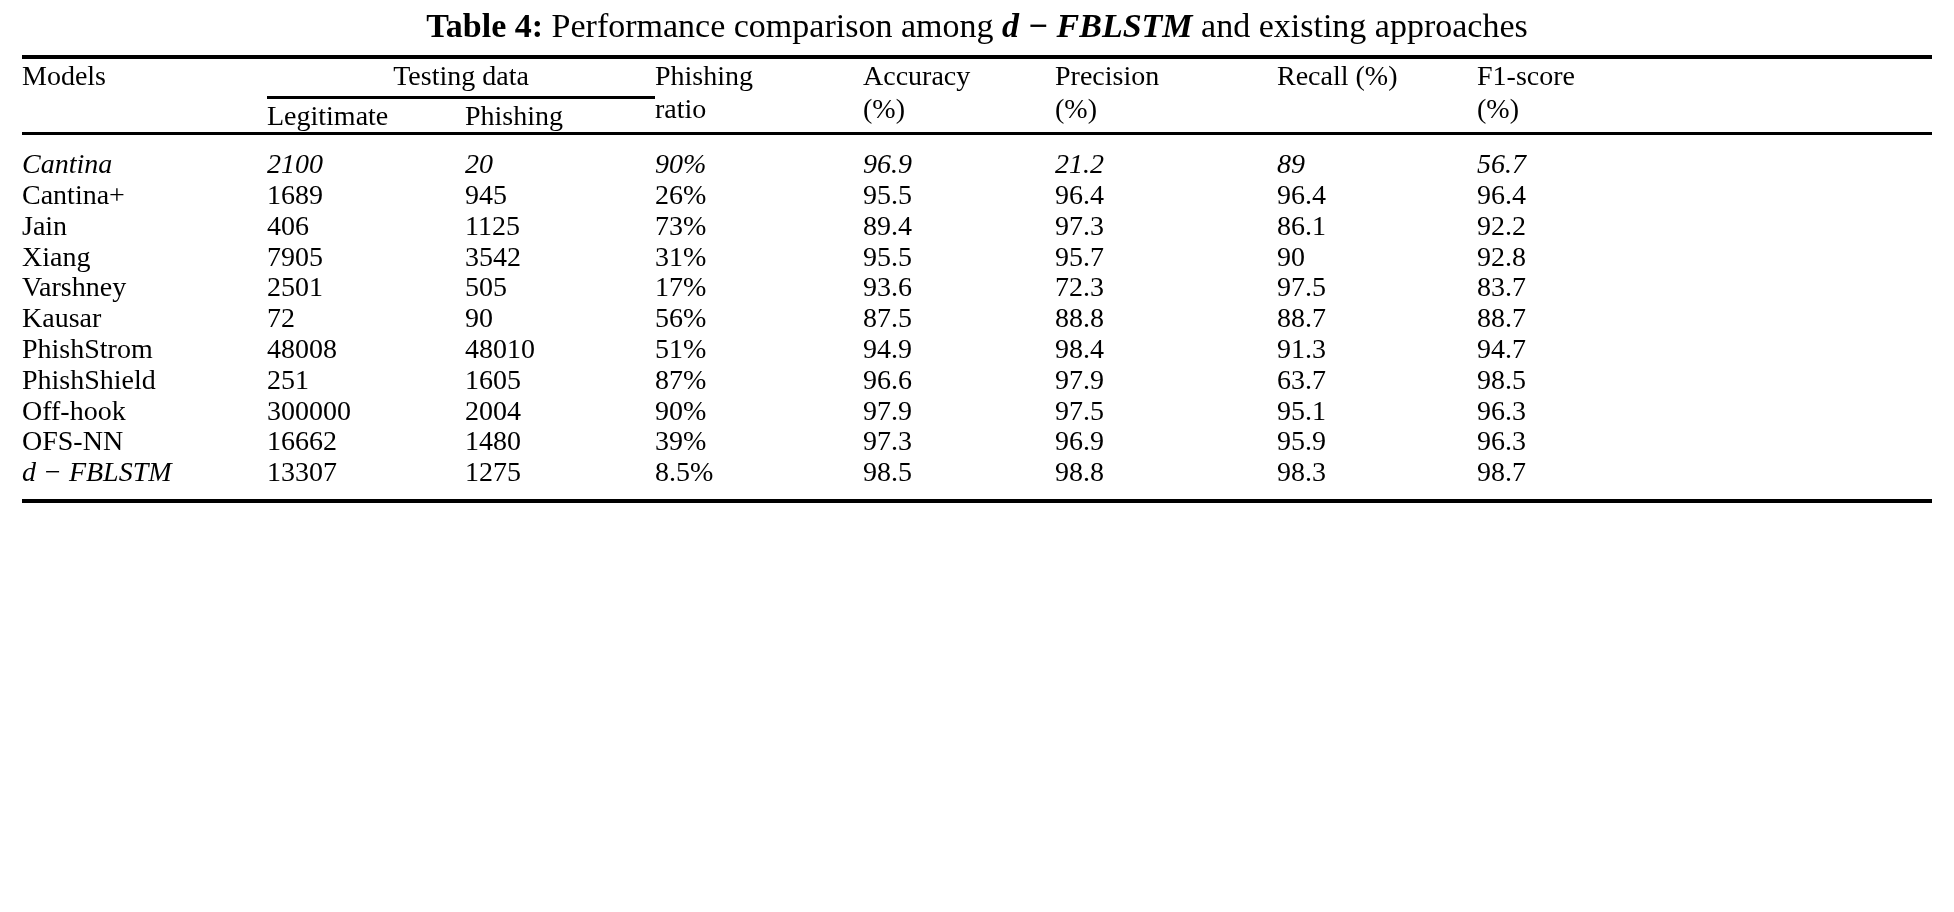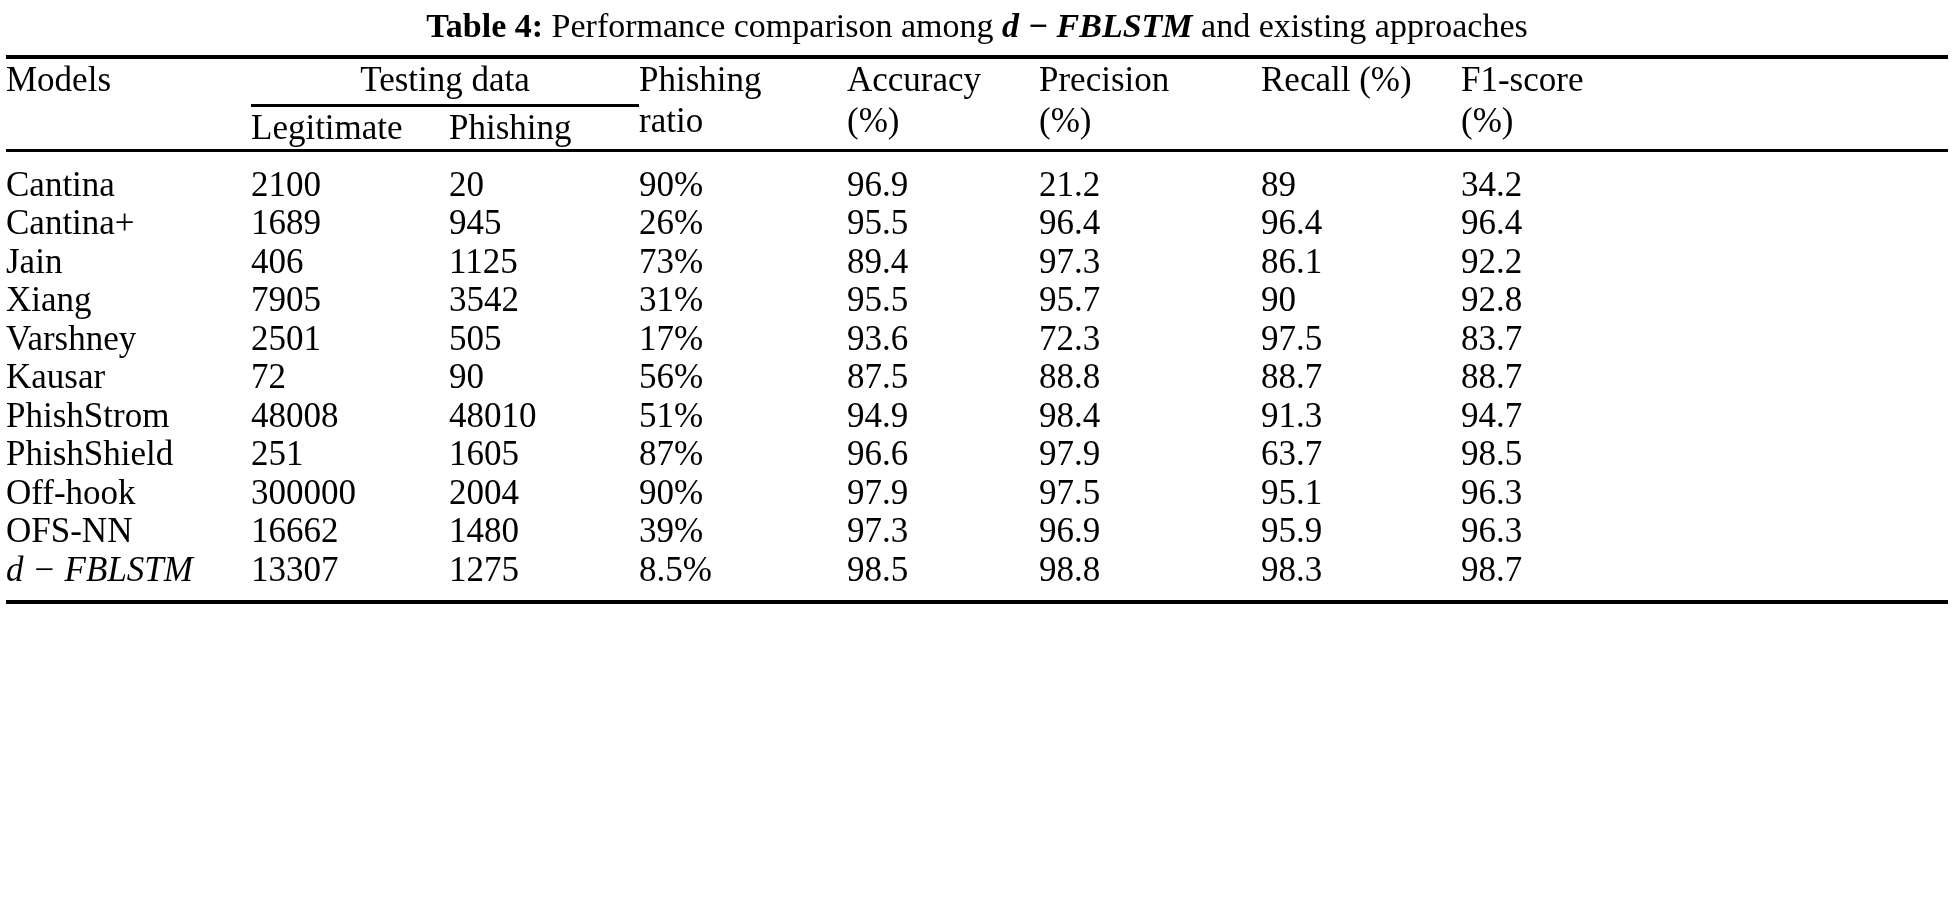--- a/index.html
+++ b/index.html
@@ -12,41 +12,41 @@
     height: 912px;
     font-family: "Liberation Serif", "DejaVu Serif", serif;
     color: #000000;
     overflow: hidden;
   }
   .page {
     width: 1954px;
     height: 892px;
     position: relative;
     box-sizing: border-box;
-    padding: 0 6px;
+    padding: 0 22px;
   }
   .caption {
     text-align: center;
     font-size: 34px;
     line-height: 1.15;
     padding: 6px 0 10px 0;
     white-space: nowrap;
   }
   .caption .cap-label {
     font-weight: bold;
   }
   .caption .cap-math {
     font-weight: bold;
     font-style: italic;
   }
   table.tbl {
     width: 100%;
     border-collapse: collapse;
     table-layout: fixed;
-    font-size: 35px;
+    font-size: 28px;
   }
   table.tbl td, table.tbl th {
     text-align: left;
     vertical-align: top;
     font-weight: normal;
     padding: 0;
   }
   
   .rule-top {
     border-top: 4px solid #000;
@@ -67,20 +67,21 @@
     padding-bottom: 9px;
     line-height: 1.18;
   }
   .body-row td {
     padding-top: 9px;
     padding-bottom: 9px;
     line-height: 1.1;
   }
   .body-row.first td {
     padding-top: 14px;
+    font-style: italic;
   }
   .body-row.last td {
     padding-bottom: 11px;
   }
   .span-testing {
     text-align: center !important;
     position: relative;
   }
   .span-testing .span-label {
     display: block;
@@ -168,21 +169,21 @@
     </thead>
     <tbody id="tbody">
         <tr class="body-row first rule-mid">
           <td class="cellpad">Cantina</td>
           <td class="cellpad">2100</td>
           <td class="cellpad">20</td>
           <td class="cellpad">90%</td>
           <td class="cellpad">96.9</td>
           <td class="cellpad">21.2</td>
           <td class="cellpad">89</td>
-          <td class="cellpad">34.2</td>
+          <td class="cellpad">56.7</td>
         </tr>
         <tr class="body-row">
           <td class="cellpad">Cantina+</td>
           <td class="cellpad">1689</td>
           <td class="cellpad">945</td>
           <td class="cellpad">26%</td>
           <td class="cellpad">95.5</td>
           <td class="cellpad">96.4</td>
           <td class="cellpad">96.4</td>
           <td class="cellpad">96.4</td>

